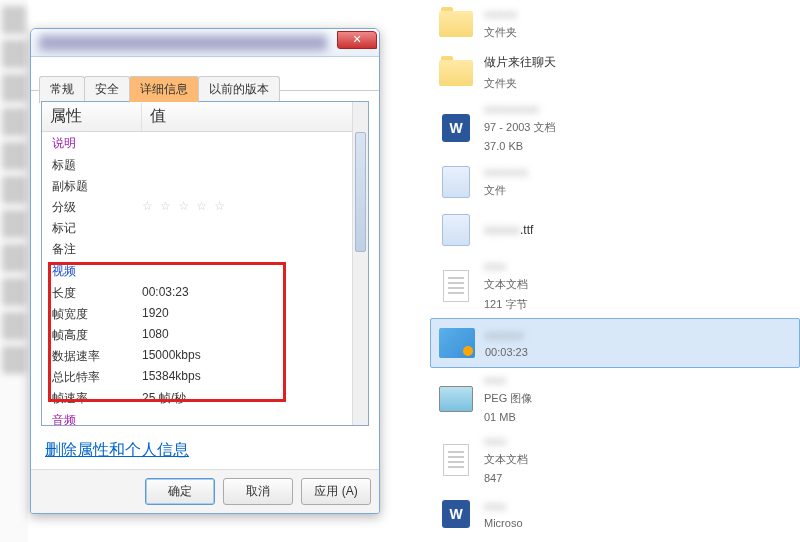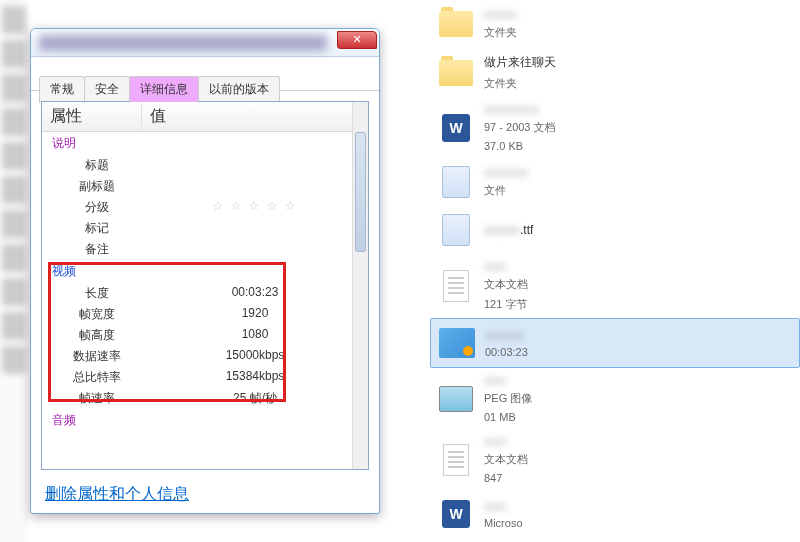--- a/index.html
+++ b/index.html
@@ -29,32 +29,32 @@
 
 
 .dialog { position:absolute; left:30px; top:28px; width:350px; height:486px; background:#fff; border:1px solid #7aa8d8; border-radius:6px 6px 3px 3px; box-shadow:0 3px 12px rgba(0,0,0,0.3); display:flex; flex-direction:column; overflow:hidden;}
 .titlebar { height:28px; background:linear-gradient(#f8fbff,#e8f0f8); display:flex; align-items:center; justify-content:flex-end; padding:0 0 0 8px; border-bottom:1px solid #c0d0e0;}
 .titlebar-blur { flex:1; height:16px; filter:blur(4px); background:#aac; border-radius:2px; margin-right:10px;}
 .close-btn { width:40px; height:18px; background:linear-gradient(#e88,#c33); border:1px solid #a22; border-radius:0 4px 0 3px; color:#fff; display:flex; align-items:center; justify-content:center; font-size:11px; line-height:1; margin-top:-6px; margin-right:2px;}
 
 
 .tabs { display:flex; padding:6px 8px 0 8px; background:#fff; border-bottom:1px solid #ccc; gap:0;}
 .tab { padding:4px 10px; border:1px solid #ccc; border-bottom:none; background:#f4f4f4; font-size:12px; border-radius:3px 3px 0 0; position:relative; top:13px; margin-right:-1px;}
-.tab.active { background:#f0abfc; border-bottom:1px solid #fff; z-index:2;}
+.tab.active { background:#fdba74; border-bottom:1px solid #fff; z-index:2;}
 
 
 .content { flex:1; padding:10px; overflow:hidden; }
 .listbox { border:1px solid #8aa8c8; height:100%; background:#fff; position:relative; overflow:hidden;}
 .list-header { display:flex; background:linear-gradient(#fdfdfd,#f0f0f0); border-bottom:1px solid #d8d8d8; font-size:16px;}
 .list-header div { padding:4px 8px; border-right:1px solid #e0e0e0;}
 .col-prop { width:100px;}
 .col-val { flex:1;}
 .list-body { overflow-y:auto; height:calc(100% - 24px); position:relative;}
 .group { padding:3px 10px; color:#a21caf; font-size:12px;}
-.row { display:flex; padding:2px 0;text-align:center;}
+.row { display:flex; padding:2px 0;}
 .row .k { width:100px; padding-left:10px; font-size:12px;}
 .row .v { flex:1; font-size:12px;}
 .stars { color:#c8d0d8; letter-spacing:2px; font-size:13px;}
 .redbox { position:absolute; border:3px solid #e02020; pointer-events:none;}
 .scrollbar { position:absolute; right:0; top:0; bottom:0; width:16px; background:#f0f0f0; border-left:1px solid #ddd;}
 .scrollthumb { position:absolute; left:2px; right:2px; top:30px; height:120px; background:linear-gradient(#d8e4f0,#c0d0e4); border:1px solid #a8b8d0; border-radius:2px;}
 
 
 .footer-link { padding:4px 14px 8px;}
 .footer-link a { color:#0066cc; font-size:16px; text-decoration:underline; cursor:pointer;}
@@ -247,13 +247,18 @@
         <div class="redbox" style="left:6px; top:130px; width:238px; height:140px;"></div>
       </div>
       <div class="scrollbar">
         <div class="scrollthumb"></div>
       </div>
     </div>
   </div>
   <div class="footer-link">
     <a>删除属性和个人信息</a>
   </div>
+  <div class="buttons">
+    <div class="btn primary">确定</div>
+    <div class="btn">取消</div>
+    <div class="btn">应用 (A)</div>
+  </div>
 </div>
 
 </body></html>

